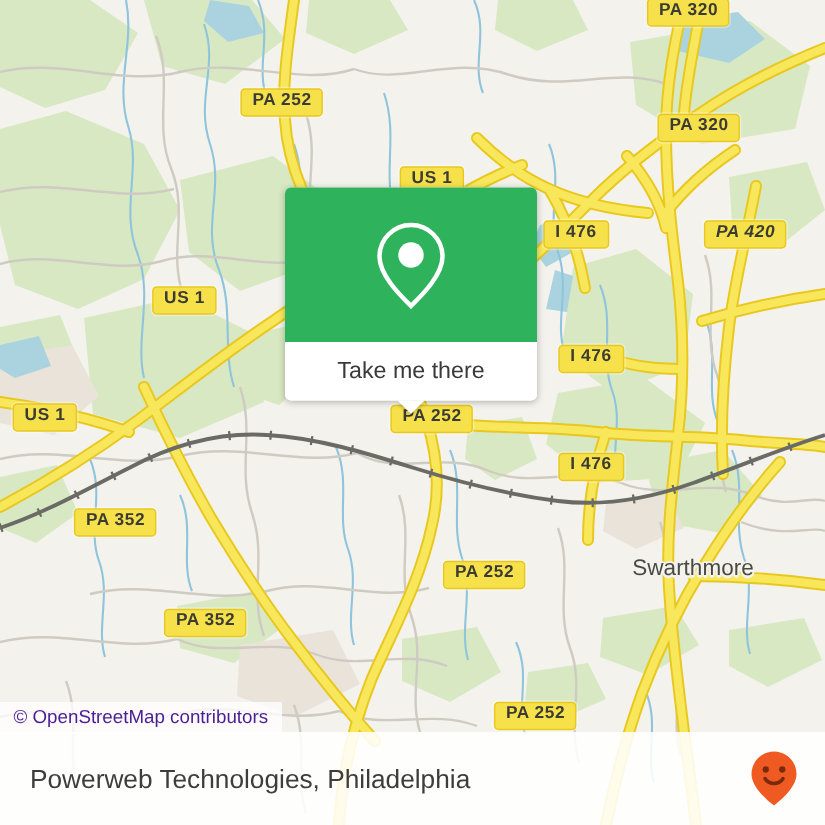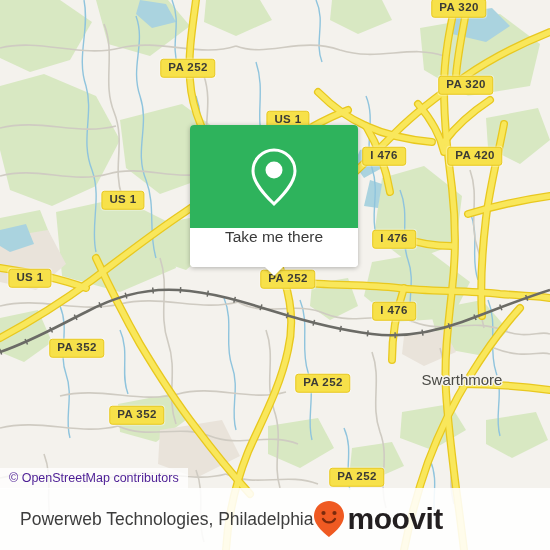--- a/index.html
+++ b/index.html
@@ -74,20 +74,21 @@
     display: flex;
     align-items: center;
     justify-content: center;
   }
   #popup-action {
     position: relative;
     height: 39px;
     background: #ffffff;
     border-radius: 0 0 4px 4px;
     display: flex;
+    align-items: center;
     justify-content: center;
     color: #3a3a3a;
     font-size: 15.5px;
     cursor: pointer;
   }
   #popup-tail {
     position: absolute;
     left: 50%;
     bottom: -9px;
     margin-left: -9px;
@@ -113,20 +114,21 @@
   
   #bottom-bar {
     position: absolute;
     left: 0;
     right: 0;
     bottom: 0;
     height: 62px;
     background: rgba(255,255,255,.88);
     display: flex;
     align-items: center;
+    justify-content: space-between;
     padding: 0 18px 0 20px;
     box-sizing: border-box;
   }
   #bottom-title {
     color: #3d3d3d;
     font-size: 17.5px;
     white-space: nowrap;
   }
   #brand-logo {
     display: flex;
@@ -300,21 +302,21 @@
           <path d="M0 352 C30 342 58 326 86 312 C116 296 146 288 178 290 C212 292 244 302 276 312 C308 322 340 330 372 334 C404 338 434 332 462 322 C490 312 518 300 550 290" stroke="#6b6b66" stroke-width="6" fill="none" stroke-dasharray="1.5 26" stroke-linecap="butt"></path>
         </g>
       </g>
     </svg>
 
     <div class="shield" style="left:459px; top:8px;">PA 320</div>
     <div class="shield" style="left:188px; top:68px;">PA 252</div>
     <div class="shield" style="left:466px; top:85px;">PA 320</div>
     <div class="shield" style="left:288px; top:120px;">US 1</div>
     <div class="shield" style="left:384px; top:156px;">I 476</div>
-    <div class="shield" style="left:475px; top:156px;">PA 420</div>
+    <div class="shield" style="left:497px; top:156px;font-style:italic;">PA 420</div>
     <div class="shield" style="left:123px; top:200px;">US 1</div>
     <div class="shield" style="left:394px; top:239px;">I 476</div>
     <div class="shield" style="left:30px;  top:278px;">US 1</div>
     <div class="shield" style="left:288px; top:279px;">PA 252</div>
     <div class="shield" style="left:394px; top:311px;">I 476</div>
     <div class="shield" style="left:77px;  top:348px;">PA 352</div>
     <div class="shield" style="left:323px; top:383px;">PA 252</div>
     <div class="shield" style="left:137px; top:415px;">PA 352</div>
     <div class="shield" style="left:357px; top:477px;">PA 252</div>
 
@@ -338,17 +340,16 @@
 
   <div id="bottom-bar">
     <div id="bottom-title">Powerweb Technologies, Philadelphia</div>
     <div id="brand-logo">
       <svg width="32" height="38" viewBox="0 0 32 38">
         <path d="M16 1 C7.7 1 1 7.7 1 16 C1 25.5 13 34.5 16 37 C19 34.5 31 25.5 31 16 C31 7.7 24.3 1 16 1 Z" fill="#ef5a22"></path>
         <circle cx="10.5" cy="13" r="2.1" fill="#7a2a0c"></circle>
         <circle cx="21.5" cy="13" r="2.1" fill="#7a2a0c"></circle>
         <path d="M10 19 C12.6 23.4 19.4 23.4 22 19" fill="none" stroke="#7a2a0c" stroke-width="2.3" stroke-linecap="round"></path>
       </svg>
-      <div id="brand-wordmark">moovit</div>
     </div>
   </div>
 
 </div>
 
 </body></html>

